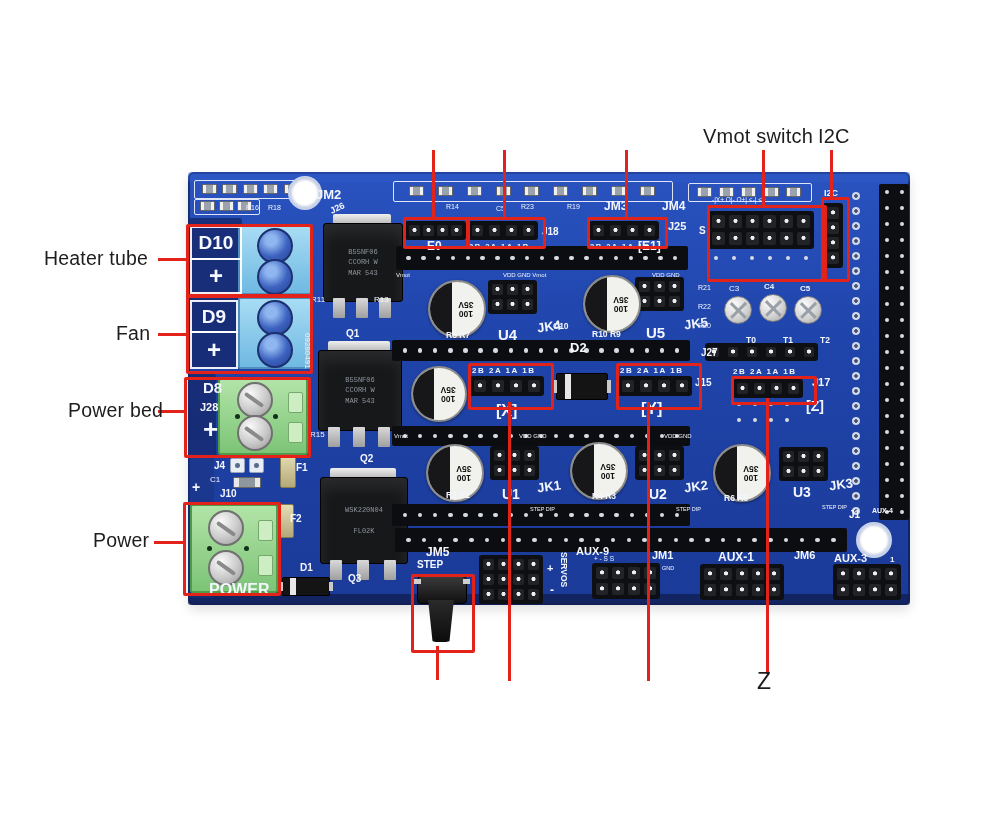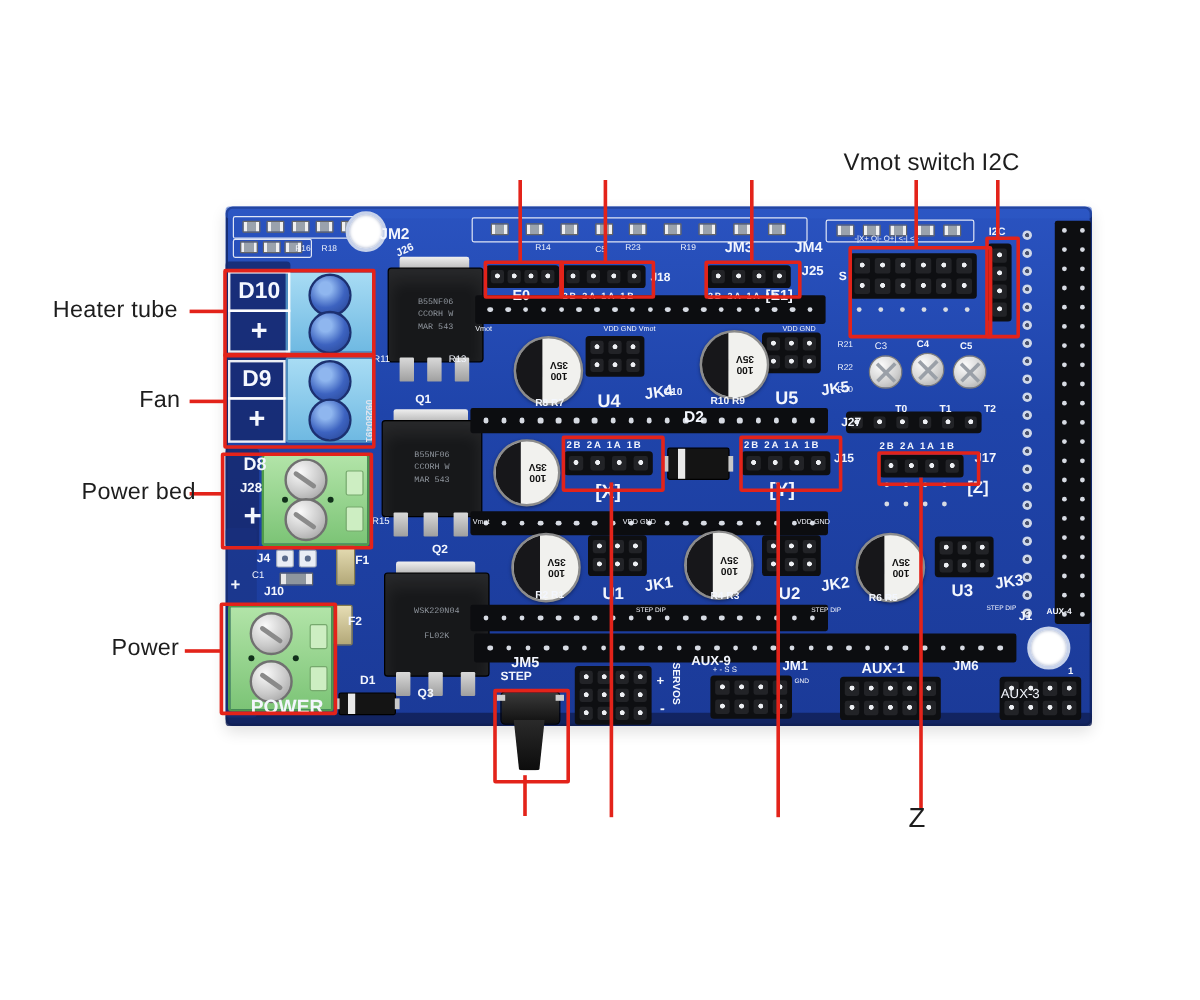--- a/index.html
+++ b/index.html
@@ -605,21 +605,21 @@
     <div class="abs silk" style="left: 417px; top: 560px; font-size: 10px; font-weight: 700; color: rgb(243, 246, 253); letter-spacing: 0px;">STEP</div>
     <div class="abs silk" style="left: 547px; top: 563px; font-size: 11px; font-weight: 700; color: rgb(243, 246, 253); letter-spacing: 0px;">+</div>
     <div class="abs silk" style="left: 550px; top: 584px; font-size: 12px; font-weight: 700; color: rgb(243, 246, 253); letter-spacing: 0px;">-</div>
     <div class="abs silk" style="left: 568px; top: 552px; font-size: 8.5px; font-weight: 700; color: rgb(243, 246, 253); letter-spacing: 0px; transform: rotate(90deg); transform-origin: 0px 0px;">SERVOS</div>
     <div class="abs silk" style="left: 576px; top: 546px; font-size: 11px; font-weight: 700; color: rgb(243, 246, 253); letter-spacing: 0px;">AUX-9</div>
     <div class="abs silk" style="left: 594px; top: 556px; font-size: 6.5px; font-weight: 400; color: rgb(243, 246, 253); letter-spacing: 0px;">+ - S S</div>
     <div class="abs silk" style="left: 652px; top: 550px; font-size: 11px; font-weight: 700; color: rgb(243, 246, 253); letter-spacing: 0px;">JM1</div>
     <div class="abs silk" style="left: 662px; top: 566px; font-size: 5.5px; font-weight: 400; color: rgb(243, 246, 253); letter-spacing: 0px;">GND</div>
     <div class="abs silk" style="left: 718px; top: 551px; font-size: 12px; font-weight: 700; color: rgb(243, 246, 253); letter-spacing: 0px;">AUX-1</div>
     <div class="abs silk" style="left: 794px; top: 550px; font-size: 11px; font-weight: 700; color: rgb(243, 246, 253); letter-spacing: 0px;">JM6</div>
-    <div class="abs silk" style="left: 834px; top: 574px; font-size: 11px; font-weight: 400; color: rgb(243, 246, 253); letter-spacing: 0px;">AUX-3</div>
+    <div class="abs silk" style="left: 834px; top: 553px; font-size: 11px; font-weight: 700; color: rgb(243, 246, 253); letter-spacing: 0px;">AUX-3</div>
     <div class="abs silk" style="left: 890px; top: 556px; font-size: 8px; font-weight: 700; color: rgb(243, 246, 253); letter-spacing: 0px;">1</div>
     <div class="abs silk" style="left: 849px; top: 510px; font-size: 10px; font-weight: 700; color: rgb(243, 246, 253); letter-spacing: 0px;">J1</div>
     <div class="abs silk" style="left: 872px; top: 507px; font-size: 7px; font-weight: 700; color: rgb(243, 246, 253); letter-spacing: 0px;">AUX-4</div>
     <div class="abs silk" style="left: 209px; top: 582px; font-size: 16px; font-weight: 700; color: rgb(243, 246, 253); letter-spacing: 0px;">POWER</div>
     <div class="abs silk" style="left: 203px; top: 380px; font-size: 15px; font-weight: 700; color: rgb(243, 246, 253); letter-spacing: 0px;">D8</div>
     <div class="abs silk" style="left: 200px; top: 402px; font-size: 11px; font-weight: 700; color: rgb(243, 246, 253); letter-spacing: 0px;">J28</div>
     <div class="abs silk" style="left: 203px; top: 416px; font-size: 26px; font-weight: 700; color: rgb(243, 246, 253); letter-spacing: 0px;">+</div>
     <div class="abs silk" style="left: 214px; top: 461px; font-size: 10px; font-weight: 700; color: rgb(243, 246, 253); letter-spacing: 0px;">J4</div>
     <div class="abs silk" style="left: 210px; top: 476px; font-size: 8px; font-weight: 400; color: rgb(243, 246, 253); letter-spacing: 0px;">C1</div>
     <div class="abs silk" style="left: 220px; top: 489px; font-size: 10px; font-weight: 700; color: rgb(243, 246, 253); letter-spacing: 0px;">J10</div>

